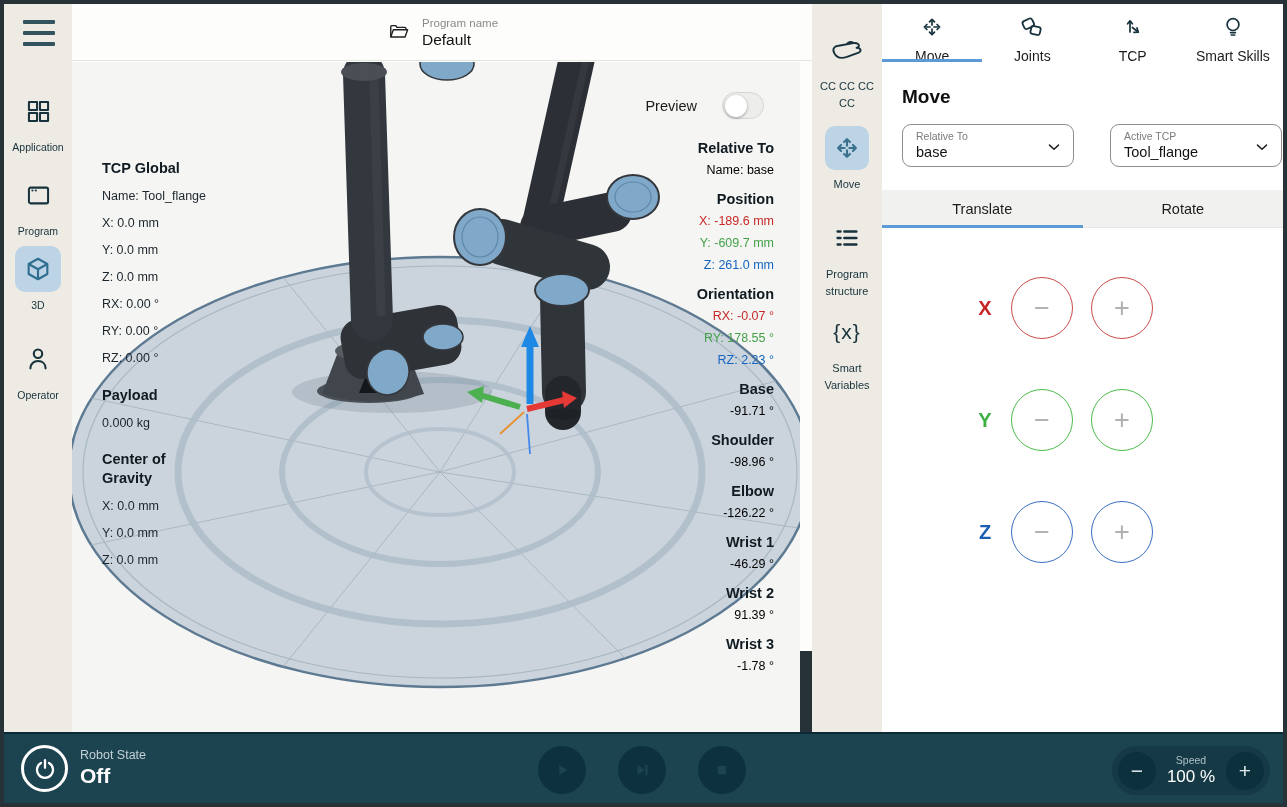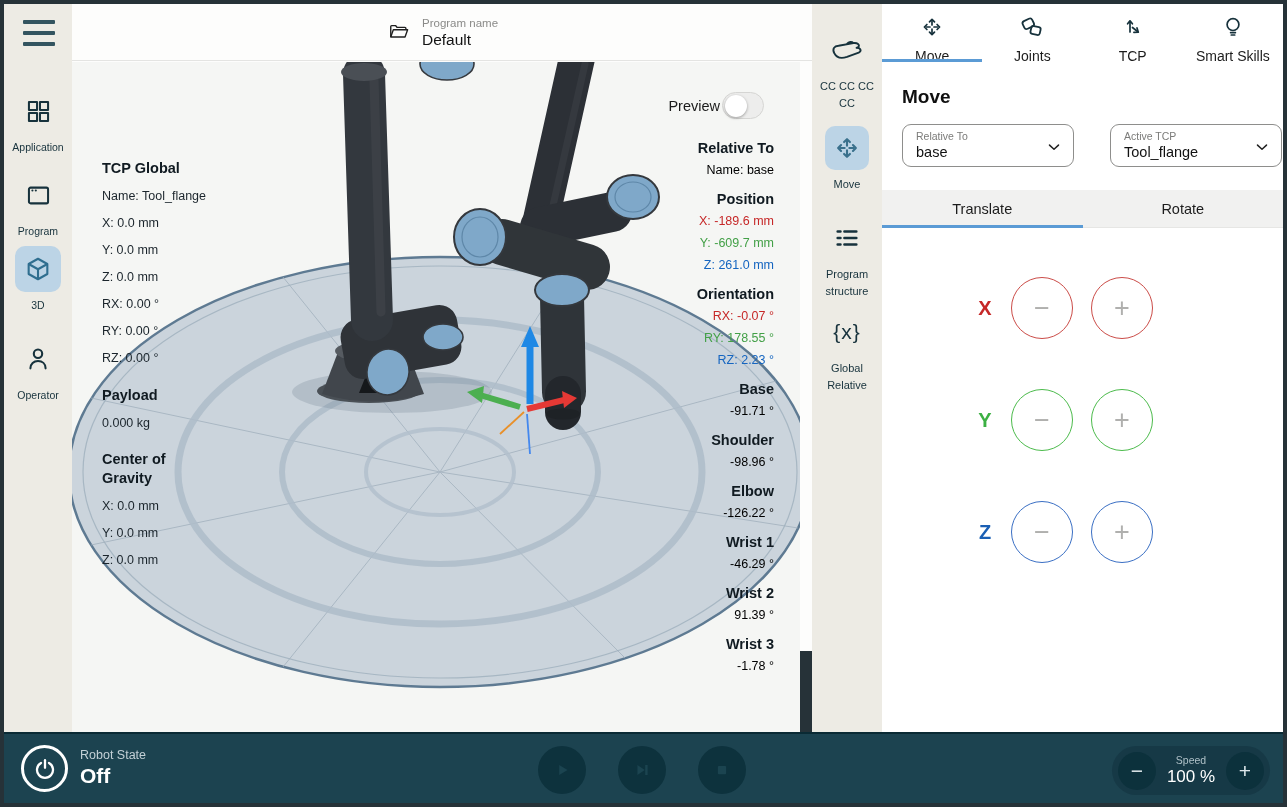--- a/index.html
+++ b/index.html
@@ -31,21 +31,21 @@
   .ol-v { font-size:12.5px; color:#1B252C; line-height:27px; white-space:nowrap; }
   .mt { margin-top:13px; }
   .cog-h { width:84px; line-height:19px; }
 
   .overlay-right { position:absolute; right:26px; top:76px; z-index:3; text-align:right; }
   .or-g { margin-bottom:8px; }
   .or-h { font-size:14.5px; font-weight:700; color:#101A21; line-height:21px; }
   .or-v { font-size:12.5px; line-height:22px; color:#000000; white-space:nowrap; }
   .c-x { color:#C62828; } .c-y { color:#43A047; } .c-z { color:#1565C0; }
 
-  .preview-row { position:absolute; top:30px; right:36px; display:flex; align-items:center; gap:2px; z-index:3; }
+  .preview-row { position:absolute; top:30px; right:36px; display:flex; align-items:center; gap:25px; z-index:3; }
   .preview-label { font-size:14.5px; color:#1B1B1B; }
   .toggle { width:42px; height:27px; border-radius:14px; background:#EDEDEC; border:1px solid #D5D5D3; position:relative; cursor:pointer; }
   .toggle .knob { position:absolute; top:1.5px; left:2px; width:22px; height:22px; border-radius:50%; background:#FFFFFF; box-shadow:0 1px 3px rgba(0,0,0,.35); }
 
   
   .rail { left:812px; top:4px; width:70px; height:728px; background:#EDEBE4; }
   .rail-item { position:absolute; width:100%; display:flex; flex-direction:column; align-items:center; cursor:pointer; }
   .rail-item .tile { width:44px; height:44px; border-radius:10px; display:flex; align-items:center; justify-content:center; }
   .rail-item.active .tile { background:#BCD4E6; }
   .rail-label { font-size:11px; color:#17323C; margin-top:6px; text-align:center; line-height:17px; width:62px; }
@@ -336,21 +336,21 @@
           </g>
         </svg>
     </div>
     <div class="rail-label">Program structure</div>
   </div>
 
   <div class="rail-item" style="top:306px;">
     <div class="tile">
       <span class="vars-glyph">{x}</span>
     </div>
-    <div class="rail-label">Global Relative</div>
+    <div class="rail-label">Smart Variables</div>
   </div>
 </nav>
 
 <section class="region rpanel">
   <div class="tabs">
     <div class="tab active">
       <span><svg width="24" height="24" viewBox="0 0 24 24">
             <g fill="none" stroke="#17323C" stroke-width="1.7" stroke-linecap="round" stroke-linejoin="round">
               <path d="M12 6.2 V10 M12 14 V17.8 M6.2 12 H10 M14 12 H17.8"></path>
               <path d="M9.5 6.9 L12 4.4 L14.5 6.9"></path>

